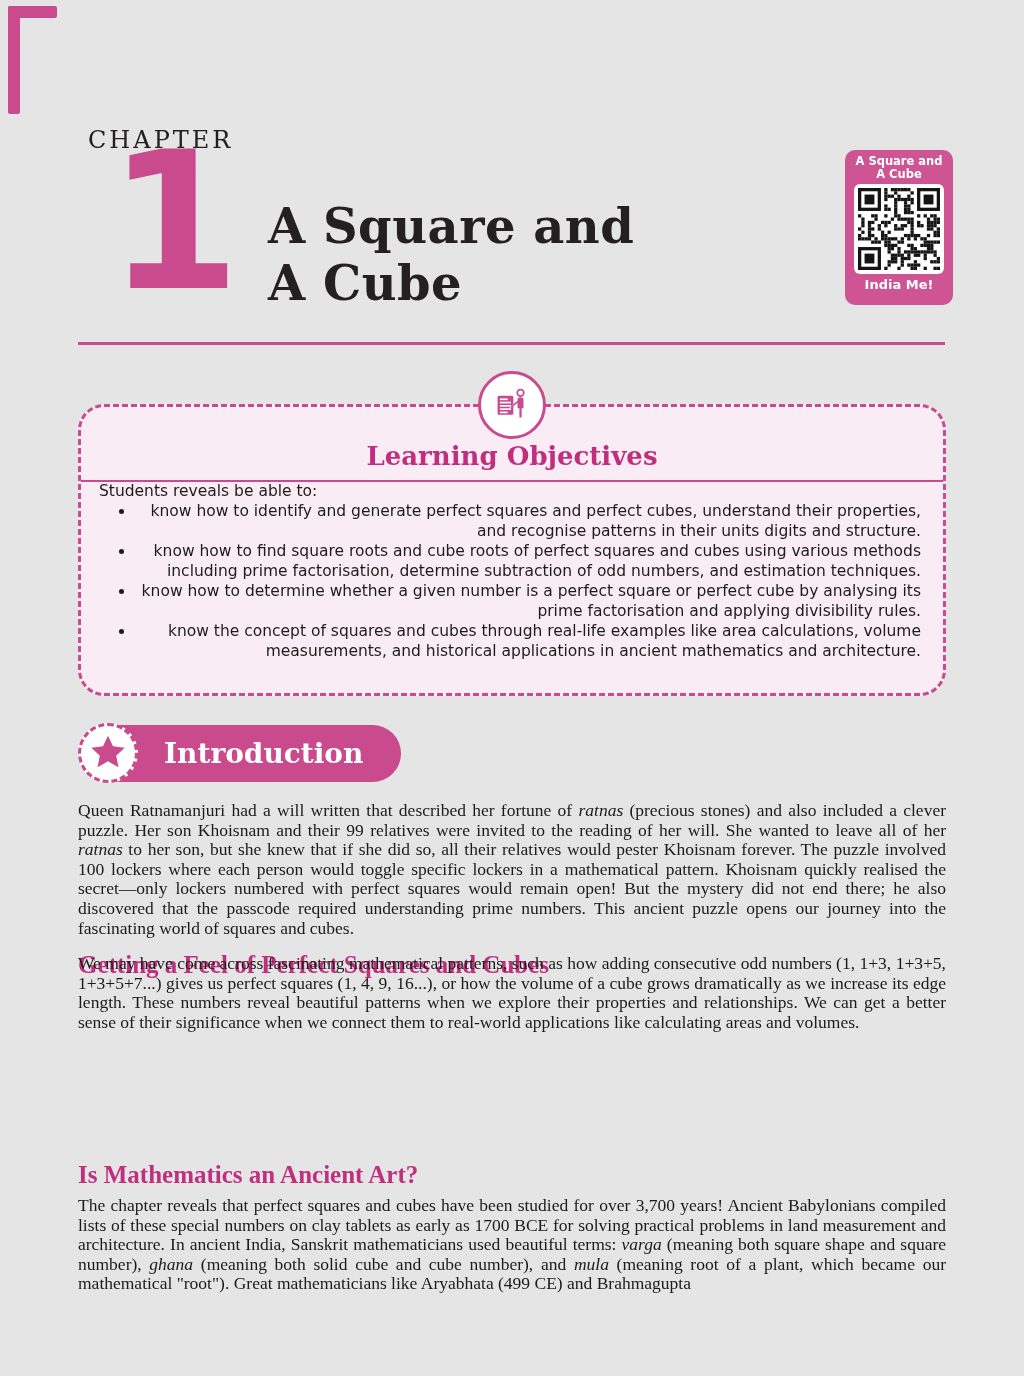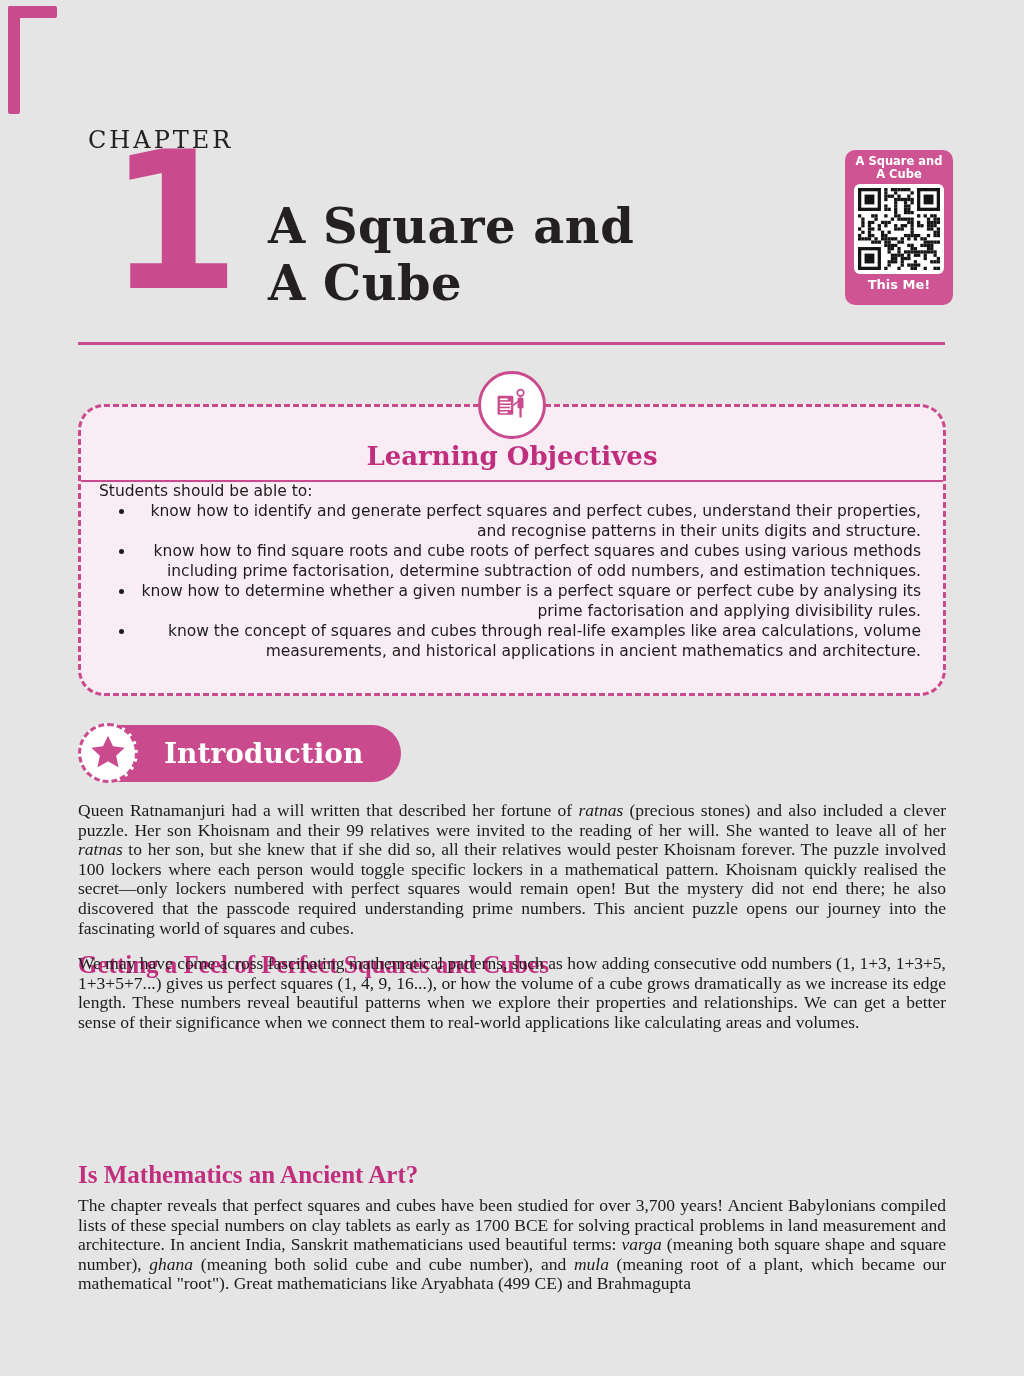--- a/index.html
+++ b/index.html
@@ -304,42 +304,42 @@
           <rect x="1" y="1" width="5" height="5" fill="#fff"></rect>
           <rect x="2" y="2" width="3" height="3" fill="#141414"></rect>
           <rect x="18" y="0" width="7" height="7" fill="#141414"></rect>
           <rect x="19" y="1" width="5" height="5" fill="#fff"></rect>
           <rect x="20" y="2" width="3" height="3" fill="#141414"></rect>
           <rect x="0" y="18" width="7" height="7" fill="#141414"></rect>
           <rect x="1" y="19" width="5" height="5" fill="#fff"></rect>
           <rect x="2" y="20" width="3" height="3" fill="#141414"></rect>
         </svg>
     </div>
-    <div class="qr-scan">This Me!</div>
+    <div class="qr-scan">India Me!</div>
   </aside>
 
   <section class="lo-box">
     <div class="lo-icon">
       <svg viewBox="0 0 64 64" width="42" height="42">
         <rect x="10" y="18" width="24" height="29" rx="2" fill="#c94a8d"></rect>
         <rect x="13.5" y="22" width="12" height="2.6" fill="#fff"></rect>
         <rect x="13.5" y="27" width="17" height="2.6" fill="#fff"></rect>
         <rect x="13.5" y="32" width="17" height="2.6" fill="#fff"></rect>
         <rect x="13.5" y="37" width="17" height="2.6" fill="#fff"></rect>
         <rect x="13.5" y="42" width="12" height="2.6" fill="#fff"></rect>
         <line x1="29" y1="36" x2="41" y2="25" stroke="#fff" stroke-width="2"></line>
         <circle cx="45" cy="13.5" r="5" fill="none" stroke="#c94a8d" stroke-width="2.6"></circle>
         <path d="M40.5 22 q4.5 -3.5 9 0 l0 15 l-2.8 0 l0 14 l-3.4 0 l0 -14 l-2.8 0 z" fill="#c94a8d"></path>
         <line x1="42" y1="26" x2="31.5" y2="34" stroke="#c94a8d" stroke-width="2.6" stroke-linecap="round"></line>
       </svg>
     </div>
     <h2 class="lo-heading">Learning Objectives</h2>
     <div class="lo-divider"></div>
     <div class="lo-content">
-      <p class="lo-intro">Students should be able to:</p>
+      <p class="lo-intro">Students reveals be able to:</p>
       <ul class="lo-list">
         <li>know how to identify and generate perfect squares and perfect cubes, understand their properties, and recognise patterns in their units digits and structure.</li>
         <li>know how to find square roots and cube roots of perfect squares and cubes using various methods including prime factorisation, determine subtraction of odd numbers, and estimation techniques.</li>
         <li>know how to determine whether a given number is a perfect square or perfect cube by analysing its prime factorisation and applying divisibility rules.</li>
         <li>know the concept of squares and cubes through real-life examples like area calculations, volume measurements, and historical applications in ancient mathematics and architecture.</li>
       </ul>
     </div>
   </section>
 
   <div class="intro-badge">

